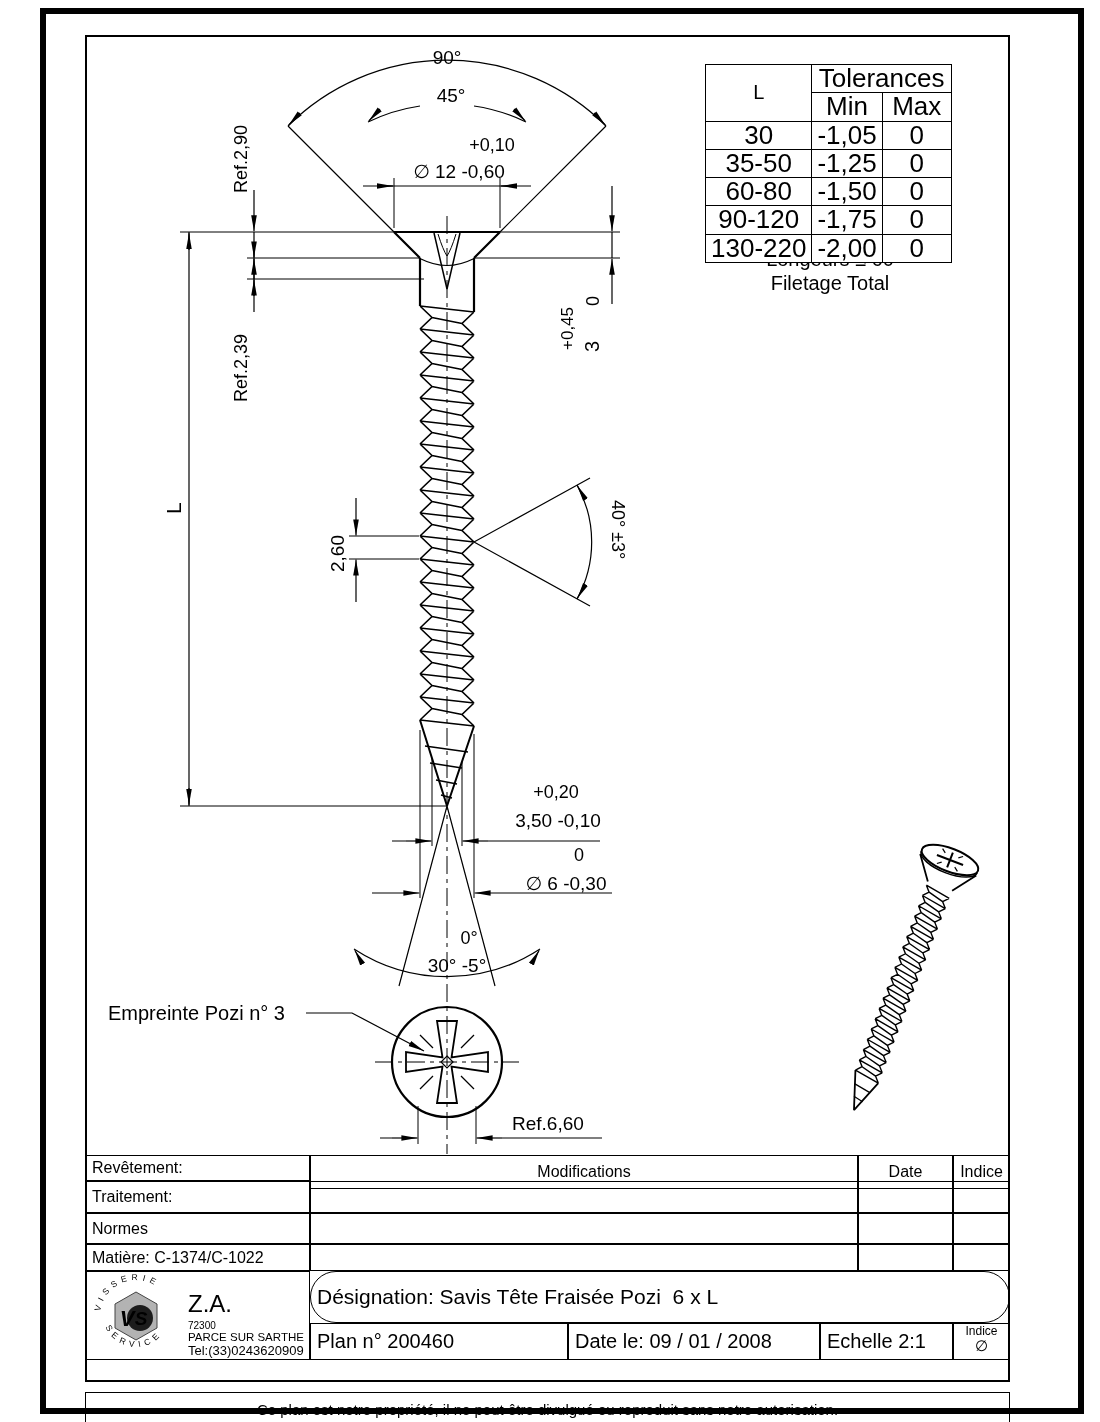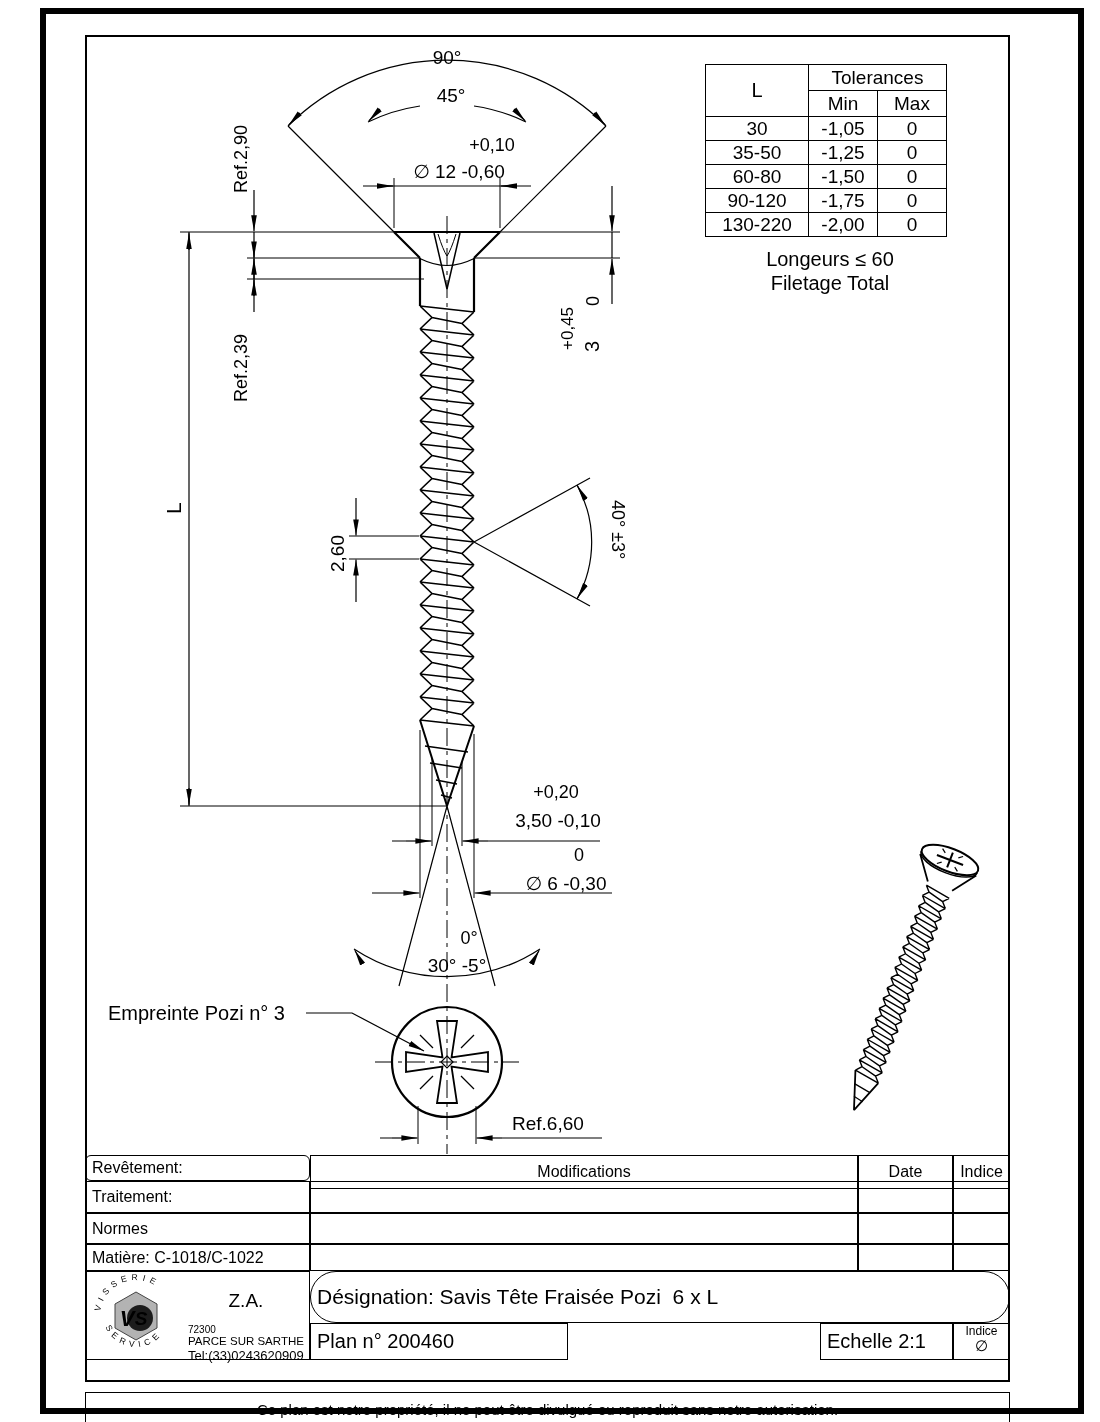--- a/index.html
+++ b/index.html
@@ -8,37 +8,37 @@
   .outer-border{position:absolute;left:40px;top:8px;width:1044px;height:1406px;
         border:6px solid #000;box-sizing:border-box;}
   .inner-frame{position:absolute;left:85px;top:35px;width:925px;height:1347px;
         border:2px solid #000;box-sizing:border-box;}
   svg.drawing{position:absolute;left:0;top:0;}
   svg text{fill:#000;font-family:"Liberation Sans","DejaVu Sans",sans-serif;}
   .fs17{font-size:17px}.fs18{font-size:18px}.fs19{font-size:19px}.fs20{font-size:20px}.fs21{font-size:21px}
   .cl{stroke:#000;stroke-width:1;stroke-dasharray:18 5 4 5;fill:none;}
   
   .tol{position:absolute;left:705px;top:64px;border-collapse:collapse;background:#fff;}
-  .tol td{border:1.7px solid #000;font-size:19px;text-align:center;padding:0 5px;height:23px;line-height:1.05;min-width:58px;}
+  .tol td{border:1.7px solid #000;font-size:26px;text-align:center;padding:0 5px;height:23px;line-height:1.05;min-width:58px;}
   .tol tr.hdr td{height:25px;}
   .tol td.colL{min-width:92px;font-size:20px;}
   
   .tb{position:absolute;left:85px;top:1155px;width:925px;height:227px;}
   .tb .cell{position:absolute;box-sizing:border-box;border:1.8px solid #000;
         font-size:16px;display:flex;align-items:center;padding:0 6px;}
   .tb .center{justify-content:center;text-align:right;padding:16px;}
   .tb .big{font-size:20px;}
   .tb .desig{font-size:21px;white-space:pre-wrap;border-radius:26px;}
   .tb .footer{font-size:15px;margin-top:32px;}
   .tb .stack{flex-direction:column;justify-content:flex-start;line-height:1.1;padding-top:1px;}
   .tb .stack .small{font-size:12px;}
   .tb .stack .sym{font-size:15px;}
   .logo-wrap{position:relative;width:100%;height:100%;}
   .addr{position:absolute;left:102px;top:18px;line-height:1.15;}
-  .addr .za{font-size:19px;margin-bottom:12px;text-align:center;}
+  .addr .za{font-size:24px;margin-bottom:2px;}
   .addr .l1{font-size:10px;}
   .addr .l2{font-size:11.5px;}
   .addr .l3{font-size:13px;}
 </style>
 </head>
 <body>
 
 <div class="page">
   <div class="outer-border"></div>
   <div class="inner-frame"></div>
@@ -242,24 +242,24 @@
     </tr>
     <tr>
       <td>130-220</td>
       <td>-2,00</td>
       <td>0</td>
     </tr>
   </tbody>
     </table>
 
   <div class="tb">
-    <div class="cell" style="left:0;top:0;width:225px;height:26px;border-radius:6px;">Revêtement:</div>
+    <div class="cell" style="left:0;top:0;width:225px;height:26px;">Revêtement:</div>
     <div class="cell" style="left:0;top:58px;width:225px;height:31px;">Normes</div>
     <div class="cell" style="left:0;top:26px;width:225px;height:32px;">Traitement:</div>
-    <div class="cell" style="left:0;top:89px;width:225px;height:27px;">Matière: C-1018/C-1022</div>
+    <div class="cell" style="left:0;top:89px;width:225px;height:27px;">Matière: C-1374/C-1022</div>
 
     <div class="cell center" style="left:225px;top:0;width:548px;height:26px;">Modifications</div>
     <div class="cell center" style="left:773px;top:0;width:95px;height:26px;">Date</div>
     <div class="cell center" style="left:868px;top:0;width:57px;height:26px;">Indice</div>
 
     <div class="cell" style="left:225px;top:26px;width:548px;height:32px;"></div>
     <div class="cell" style="left:773px;top:26px;width:95px;height:32px;"></div>
     <div class="cell" style="left:868px;top:26px;width:57px;height:32px;"></div>
     <div class="cell" style="left:225px;top:58px;width:548px;height:31px;"></div>
     <div class="cell" style="left:773px;top:58px;width:95px;height:31px;"></div>
@@ -287,20 +287,21 @@
           <div class="l1">72300</div>
           <div class="l2">PARCE SUR SARTHE</div>
           <div class="l3">Tel:(33)0243620909</div>
         </div>
       </div>
     </div>
 
     <div class="cell desig" style="left:225px;top:116px;width:700px;height:52px;">Désignation: Savis Tête Fraisée Pozi  6 x L</div>
 
     <div class="cell big" style="left:225px;top:168px;width:258px;height:37px;text-align:right;">Plan n° 200460</div>
+    <div class="cell big" style="left:483px;top:168px;width:252px;height:37px;">Date le: 09 / 01 / 2008</div>
     <div class="cell big" style="left:735px;top:168px;width:133px;height:37px;">Echelle 2:1</div>
     <div class="cell stack center" style="left:868px;top:168px;width:57px;height:37px;">
       <span class="small">Indice</span>
       <span class="sym">∅</span>
     </div>
 
     <div class="cell footer center" style="left:0;top:205px;width:925px;height:22px;">Ce plan est notre propriété, il ne peut être divulgué ou reproduit sans notre autorisation.</div>
   </div>
 </div>
 

